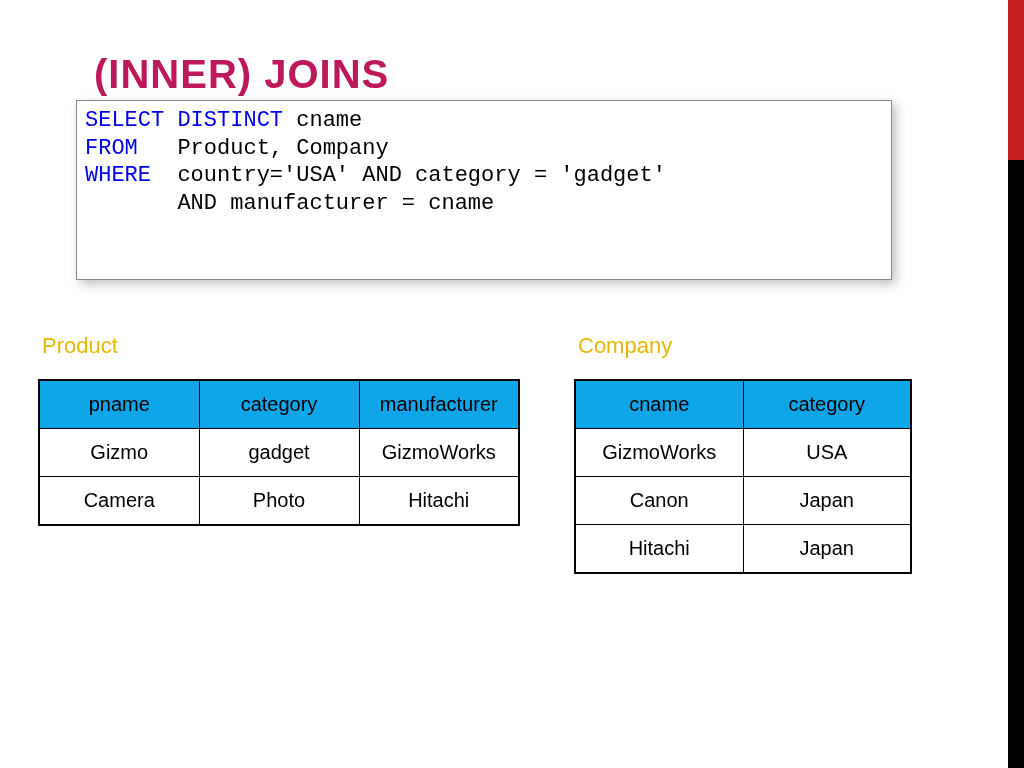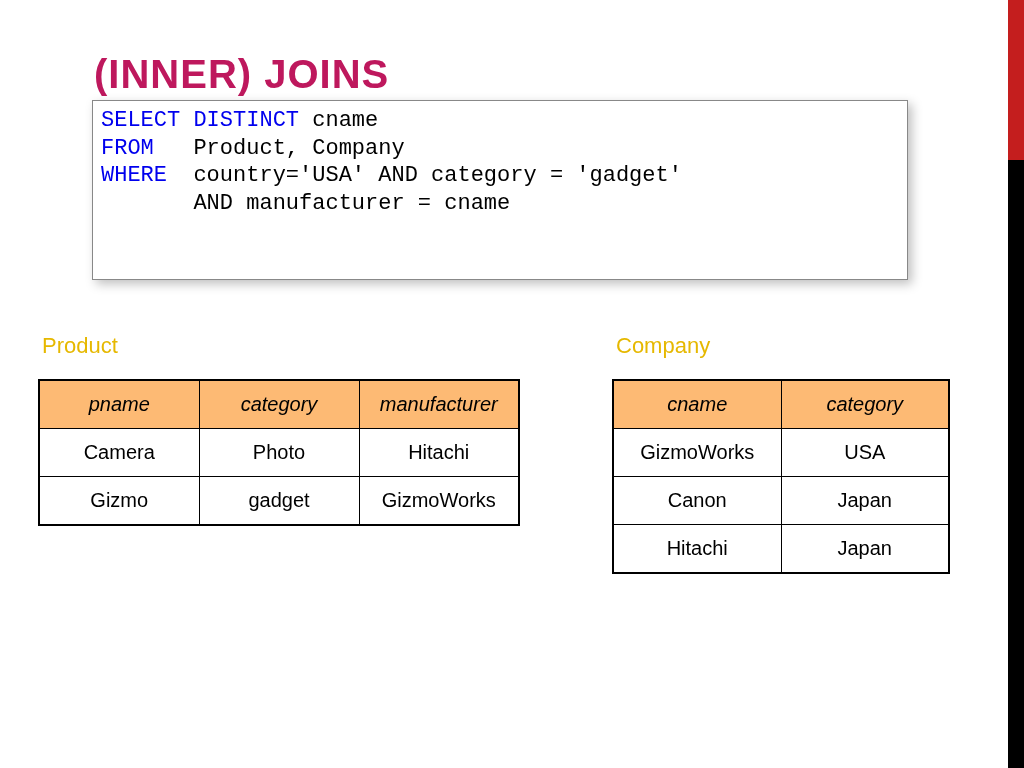--- a/index.html
+++ b/index.html
@@ -27,61 +27,60 @@
   .title {
     position: absolute;
     left: 94px; top: 52px;
     font-size: 40px;
     font-weight: 800;
     color: #be185d;
     letter-spacing: 1px;
   }
   .code-box {
     position: absolute;
-    left: 92px; top: 100px;
+    left: 76px; top: 100px;
     width: 816px; height: 180px;
     border: 1px solid #888;
     background: #fff;
     box-shadow: 4px 4px 10px rgba(0,0,0,0.25);
     padding: 6px 8px;
     font-family: "Courier New", monospace;
     font-size: 22px;
     line-height: 1.25;
     white-space: pre;
     color: #000;
   }
   .kw { color: #0000ee; }
   .tables-row {
     position: absolute;
     left: 38px; top: 333px;
     width: 960px;
     display: flex;
-    gap: 92px;
+    gap: 54px;
   }
   .tbl-block { }
   .tbl-label {
     color: #e6b800;
     font-size: 22px;
     margin: 0 0 20px 4px;
   }
   table.data {
     border-collapse: collapse;
     background: #fff;
     border: 2px solid #000;
   }
   table.data th, table.data td {
     border: 1px solid #000;
     text-align: center;
     font-weight: normal;
     font-size: 20px;
     padding: 12px 0;
   }
   table.data th {
-    background: #fdba74;
-    font-style: italic;
+    background: #0ea5e9;
   }
   #tbl-product th, #tbl-product td { width: 160px; }
   #tbl-company th, #tbl-company td { width: 168px; }
 </style>
 </head>
 <body>
 
 <div class="accent-red"></div>
 <div class="accent-black"></div>
 
@@ -99,28 +98,28 @@
     <table class="data" id="tbl-product">
       <thead>
           <tr>
         <th>pname</th>
         <th>category</th>
         <th>manufacturer</th>
       </tr>
         </thead>
       <tbody>
         <tr>
+          <td>Gizmo</td>
+          <td>gadget</td>
+          <td>GizmoWorks</td>
+        </tr>
+        <tr>
           <td>Camera</td>
           <td>Photo</td>
           <td>Hitachi</td>
-        </tr>
-        <tr>
-          <td>Gizmo</td>
-          <td>gadget</td>
-          <td>GizmoWorks</td>
         </tr>
       </tbody>
     </table>
   </div>
 
   <div class="tbl-block">
     <div class="tbl-label">Company</div>
     <table class="data" id="tbl-company">
       <thead>
           <tr>

